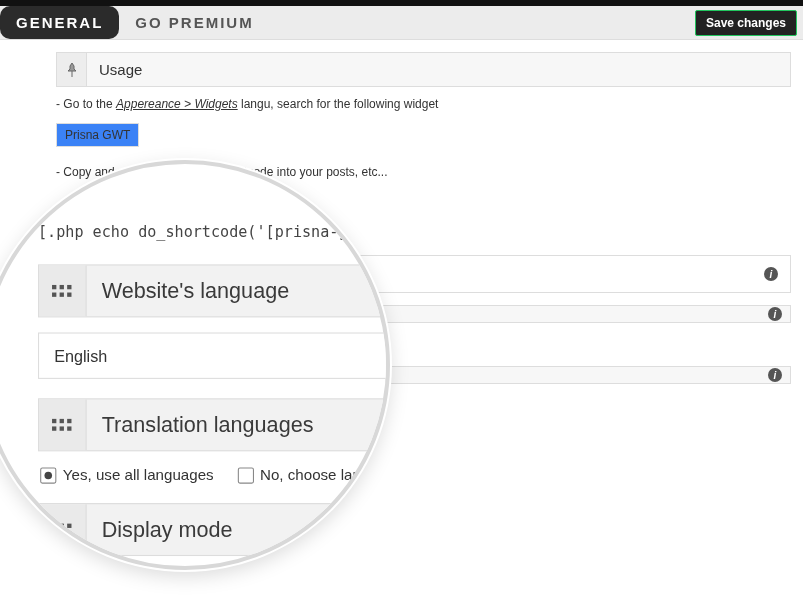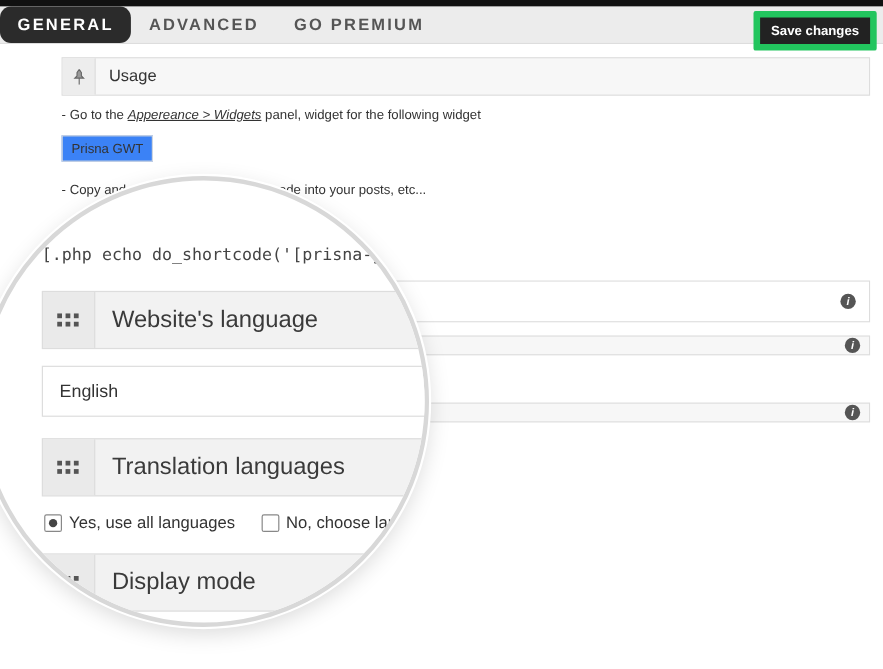--- a/index.html
+++ b/index.html
@@ -42,21 +42,21 @@
   .tab.active {
     background: #2b2b2b;
     color: #fff;
   }
   .save-btn {
     position: absolute;
     right: 6px;
     top: 4px;
     background: #222;
     color: #fff;
-    border: 6px solid #22c55e;
+    border: 1px solid #22c55e;
     padding: 5px 10px;
     font-size: 12px;
     font-weight: 700;
     cursor: pointer;
     border-radius: 2px;
   }
   .content {
     padding: 12px;
     margin-left: 44px;
   }
@@ -230,38 +230,37 @@
     white-space: nowrap;
   }
 </style>
 </head>
 <body>
 
 <div class="topbar"></div>
 
 <div class="tabs-row">
   <div class="tab active">General</div>
-  <div class="tab">Advanced</div>
   <div class="tab">Go Premium</div>
   <button class="save-btn">Save changes</button>
 </div>
 
 <div class="content">
 
   <div class="section-header">
     <div class="section-icon">
       <svg width="12" height="14" viewBox="0 0 12 14">
           <path d="M6 0l2 3v3l2 2H2l2-2V3z M6 8v6" stroke="#666" stroke-width="1" fill="#999"></path>
         </svg>
     </div>
     <div class="section-title">Usage</div>
   </div>
 
   <p class="desc-line">
-    <span>- Go to the </span><em>Appereance &gt; Widgets</em><span> panel, widget for the following widget</span>
+    <span>- Go to the </span><em>Appereance &gt; Widgets</em><span> langu, search for the following widget</span>
   </p>
 
   <span class="chip">Prisna GWT</span>
 
   <p class="desc-line">- Copy and paste the following shortcode into your posts, etc...</p>
 
   
   <div style="height:40px"></div>
 
   <div class="section-header" style="visibility:hidden">

